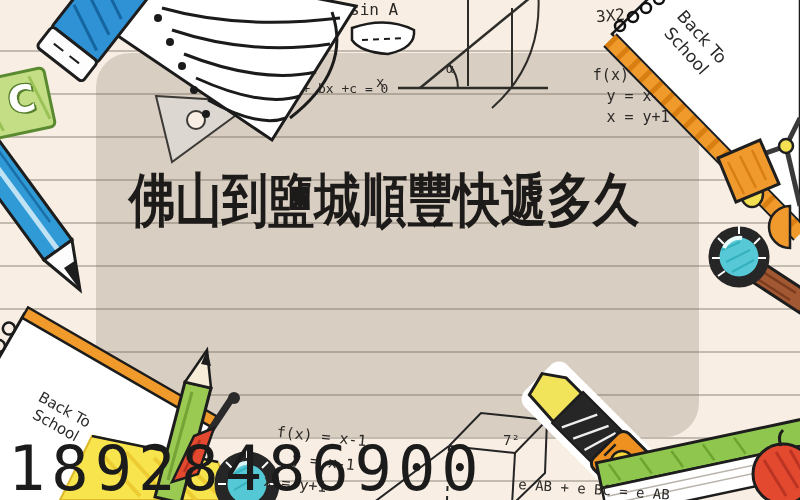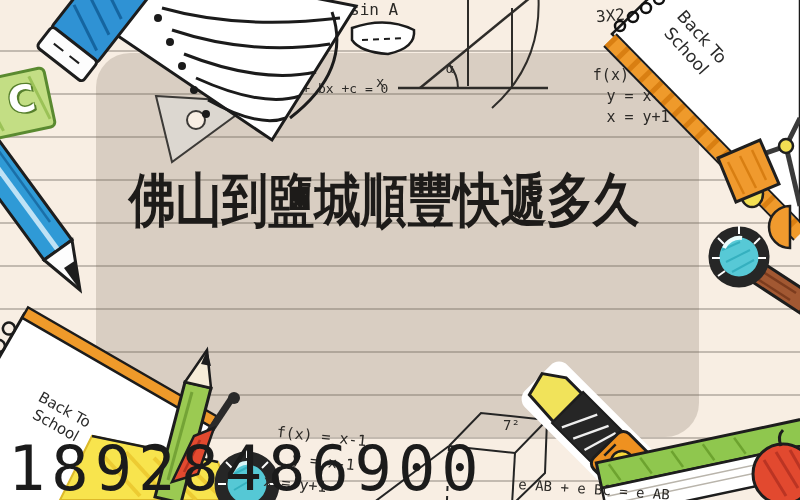--- a/index.html
+++ b/index.html
@@ -15,21 +15,21 @@
     font-family:"DejaVu Sans Mono",monospace;}
   .z4{z-index:4;} .z10{z-index:10;}
   .sin-a{left:350px;top:0px;font-size:16px;}
   .threex{left:596px;top:6px;font-size:16px;transform:rotate(-5deg);}
   .quad{left:271px;top:81px;font-size:13px;}
   .xlab{left:376px;top:74px;font-size:14px;}
   .alpha{left:446px;top:61px;font-size:13px;}
   .fx-top{left:572px;top:65px;width:132px;text-align:center;font-size:15px;line-height:21px;}
   .fx-bot{left:270px;top:419px;font-size:15px;line-height:25px;transform:rotate(6deg);transform-origin:0 0;}
   .fx-bot .l1{margin-left:8px;} .fx-bot .l2{margin-left:26px;} .fx-bot .l3{margin-left:0px;}
-  .sevensq{left:503px;top:417px;font-size:14px;}
+  .sevensq{left:503px;top:432px;font-size:14px;}
   .vec{left:519px;top:476px;font-size:14px;transform:rotate(4deg);transform-origin:0 0;}
   .cletter{left:8px;top:78px;font-size:37px;font-weight:bold;color:#fff;
     transform:rotate(-10deg);font-family:"DejaVu Sans",sans-serif;
     text-shadow:2px 2px 0 #567f2c,-1px -1px 0 #567f2c,1px -1px 0 #567f2c,-1px 1px 0 #567f2c;}
   .bts{font-family:"DejaVu Sans",sans-serif;color:#2a2a2a;text-align:center;}
   .bts-tr{left:688px;top:6px;font-size:17px;line-height:21px;transform:rotate(48deg);transform-origin:0 0;}
   .bts-bl{left:44px;top:388px;font-size:15px;line-height:18px;transform:rotate(29deg);transform-origin:0 0;}
   .title{left:129px;top:171px;font-size:58px;font-weight:700;color:#1d1b19;z-index:40;
     transform:scaleX(0.8);transform-origin:0 0;line-height:1;font-family:"DejaVu Sans",sans-serif;}
   .phone{left:8px;top:438px;font-size:62px;line-height:1;letter-spacing:6px;color:#1b1b1b;z-index:50;}

